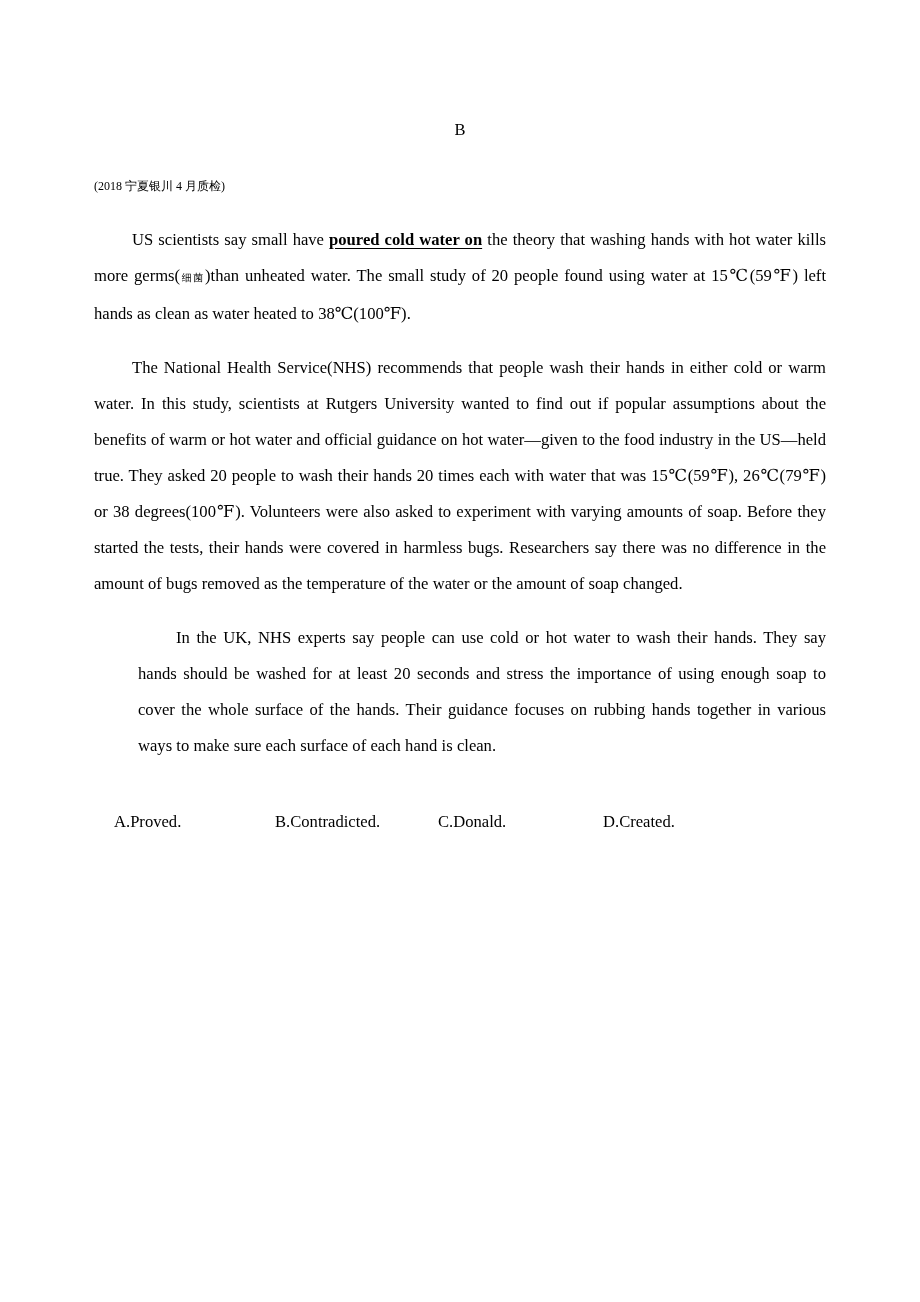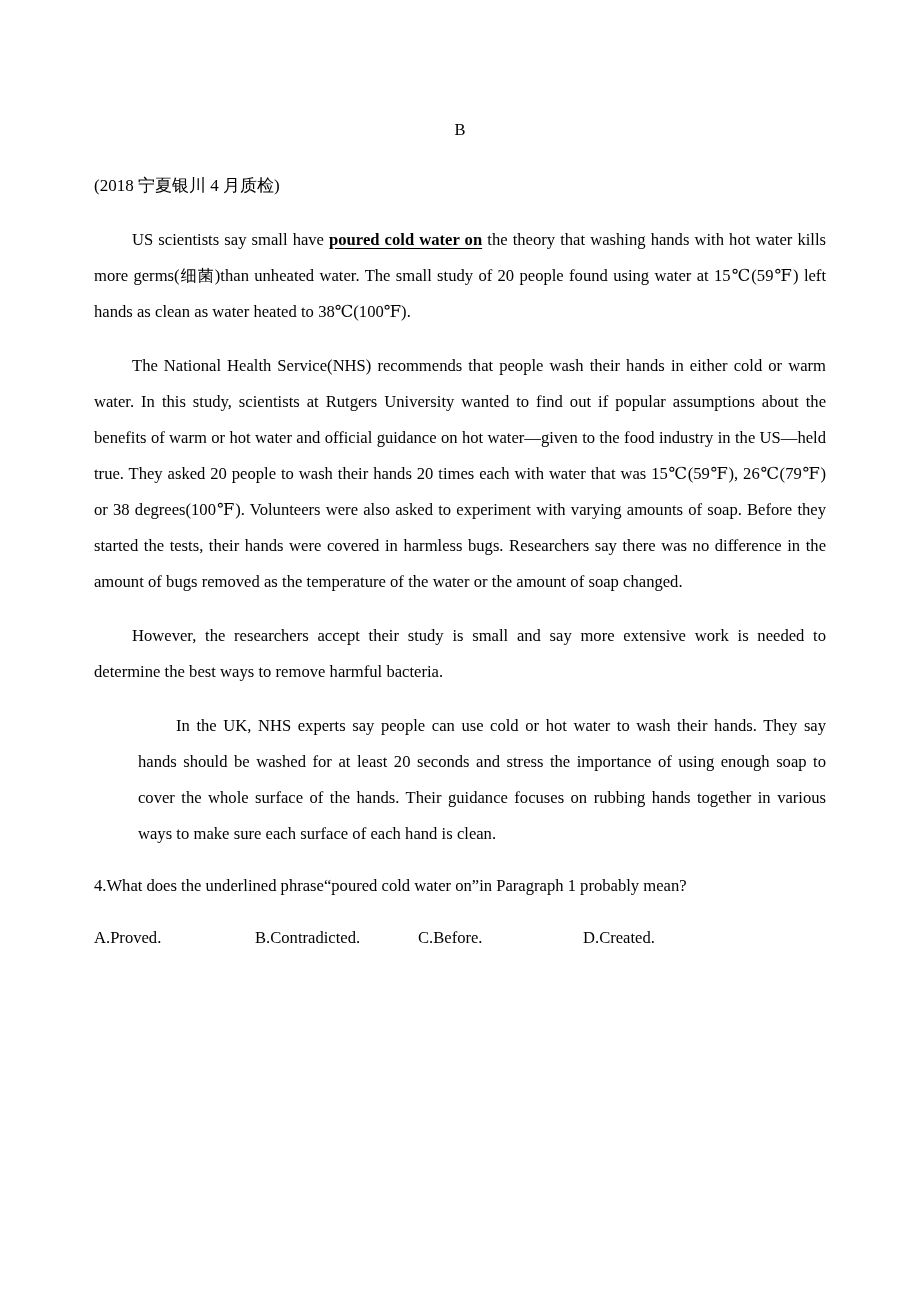--- a/index.html
+++ b/index.html
@@ -31,21 +31,21 @@
     text-align: center;
     font-size: 16.5px;
     line-height: 36px;
     margin: 0;
     padding-top: 112px;
     letter-spacing: 0.2px;
   }
 
   
   .source-line {
-    font-size: 17px;
+    font-size: 12px;
     line-height: 36px;
     margin: 0;
     padding-top: 20px;
     white-space: nowrap;
   }
 
   
   .passage {
     margin: 0;
     padding-top: 18px;
@@ -65,21 +65,21 @@
   }
 
   .u-phrase {
     text-decoration: underline;
     text-underline-offset: 3px;
     font-weight: bold;
   }
 
   .cjk-inline {
     font-family: "DejaVu Sans", "Liberation Sans", sans-serif;
-    font-size: 16px;
+    font-size: 10px;
   }
 
   
   .questions {
     padding-top: 16px;
   }
   .question-stem {
     margin: 0;
     font-size: 16.6px;
     line-height: 36px;
@@ -90,22 +90,23 @@
   .q-gap-2 { height: 16px; }
 
   .options-row {
     position: relative;
     height: 36px;
     font-size: 16.6px;
     line-height: 36px;
   }
   .options-row .opt {
     position: absolute;
-    top: 0;
+    top: 8px;
     white-space: nowrap;
+    margin-left: 20px;
   }
   .opt-a { left: 0px; }
   .opt-b { left: 161px; font-family: Liberation Serif, serif; }
   .opt-c { left: 324px; }
   .opt-d { left: 489px; }
 
   .blank-fill {
     display: inline-block;
     width: 48px;
     border-bottom: 1.6px solid #000;
@@ -124,36 +125,34 @@
 
   <div class="passage">
 
     <p class="para">
       <span>US scientists say small have </span><span class="u-phrase">poured cold water on</span><span> the theory that washing hands with hot water kills more germs(</span><span class="cjk-inline">细菌</span><span>)than unheated water. The small study of 20 people found using water at 15℃(59℉) left hands as clean as water heated to 38℃(100℉).</span>
     </p>
 
     <p class="para">The National Health Service(NHS) recommends that people wash their hands in either cold or warm water. In this study, scientists at Rutgers University wanted to find out if popular assumptions about the benefits of warm or hot water and official guidance on hot water—given to the food industry in the US—held true. They asked 20 people to wash their hands 20 times each with water that was 15℃(59℉), 26℃(79℉) or 38 degrees(100℉). Volunteers were also asked to experiment with varying amounts of soap. Before they started the tests, their hands were covered in harmless bugs. Researchers say there was no difference in the amount of bugs removed as the temperature of the water or the amount of soap changed.</p>
 
 
-    <p class="para">However, the researchers accept their study is small and say more extensive work is needed to determine the best ways to remove harmful bacteria.</p>
 
     <p class="para">In the UK, NHS experts say people can use cold or hot water to wash their hands. They say hands should be washed for at least 20 seconds and stress the importance of using enough soap to cover the whole surface of the hands. Their guidance focuses on rubbing hands together in various ways to make sure each surface of each hand is clean.</p>
 
   </div>
 
   <div class="questions">
 
-    <div class="question-stem">4.What does the underlined phrase“poured cold water on”in Paragraph 1 probably mean?</div>
 
     <div class="q-gap-1"></div>
 
     <div class="options-row">
       <span class="opt opt-a">A.Proved.</span>
       <span class="opt opt-b">B.Contradicted.</span>
-      <span class="opt opt-c">C.Before.</span>
+      <span class="opt opt-c">C.Donald.</span>
       <span class="opt opt-d">D.Created.</span>
     </div>
 
     <div class="q-gap-2"></div>
 
 
   </div>
 
 </div>
 

